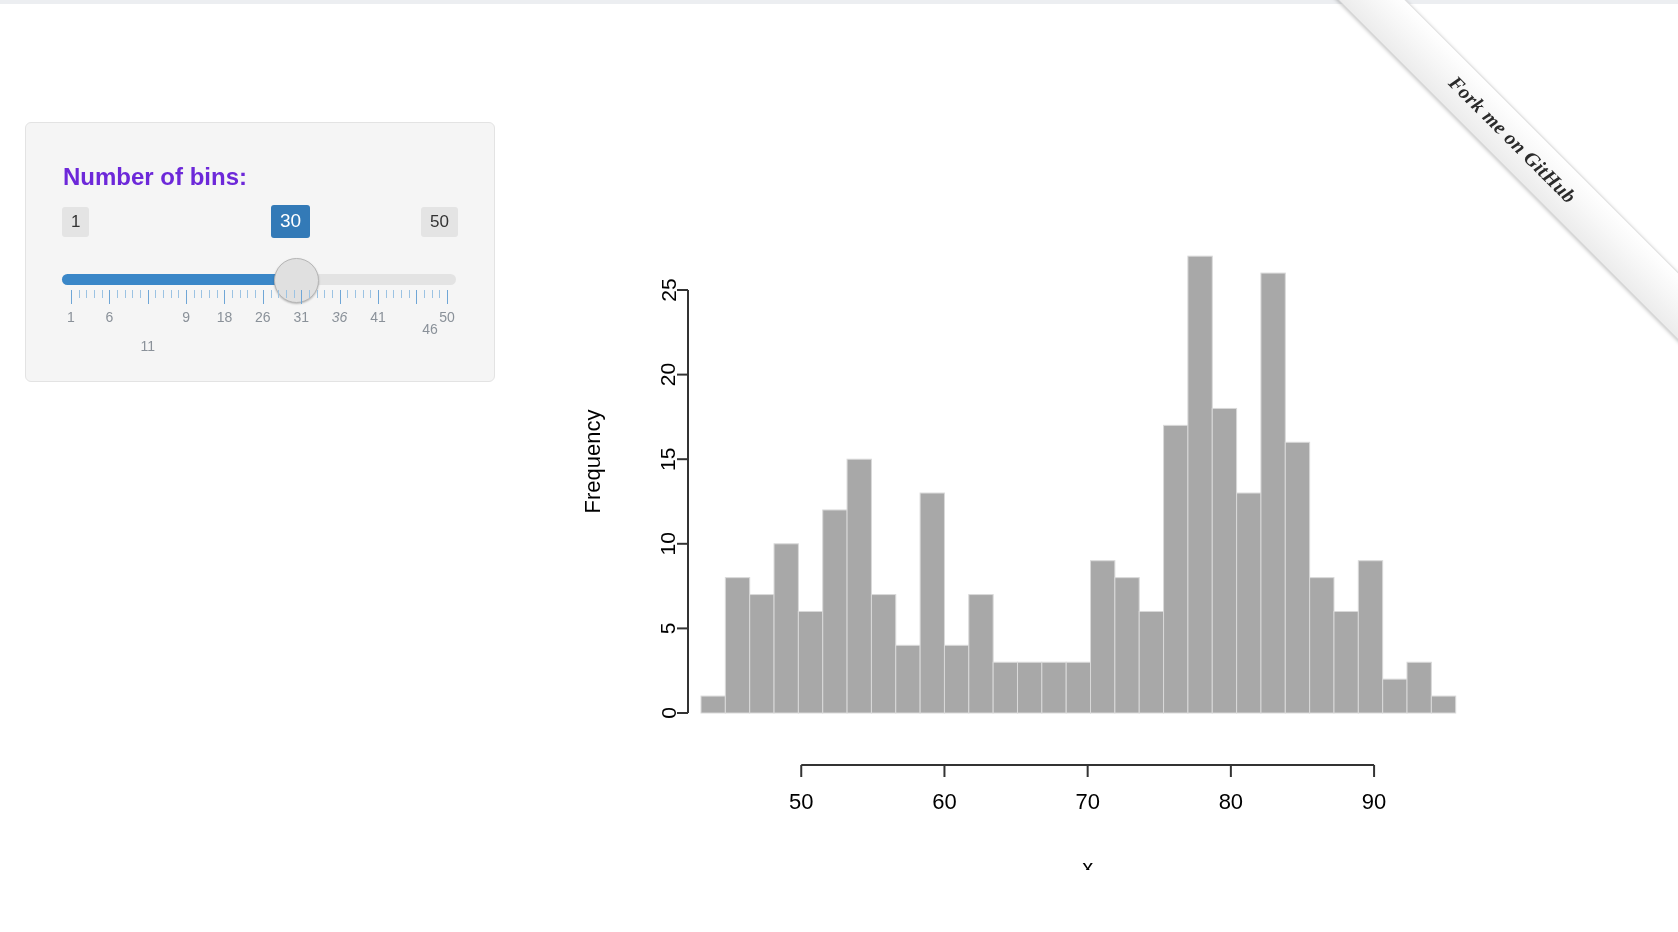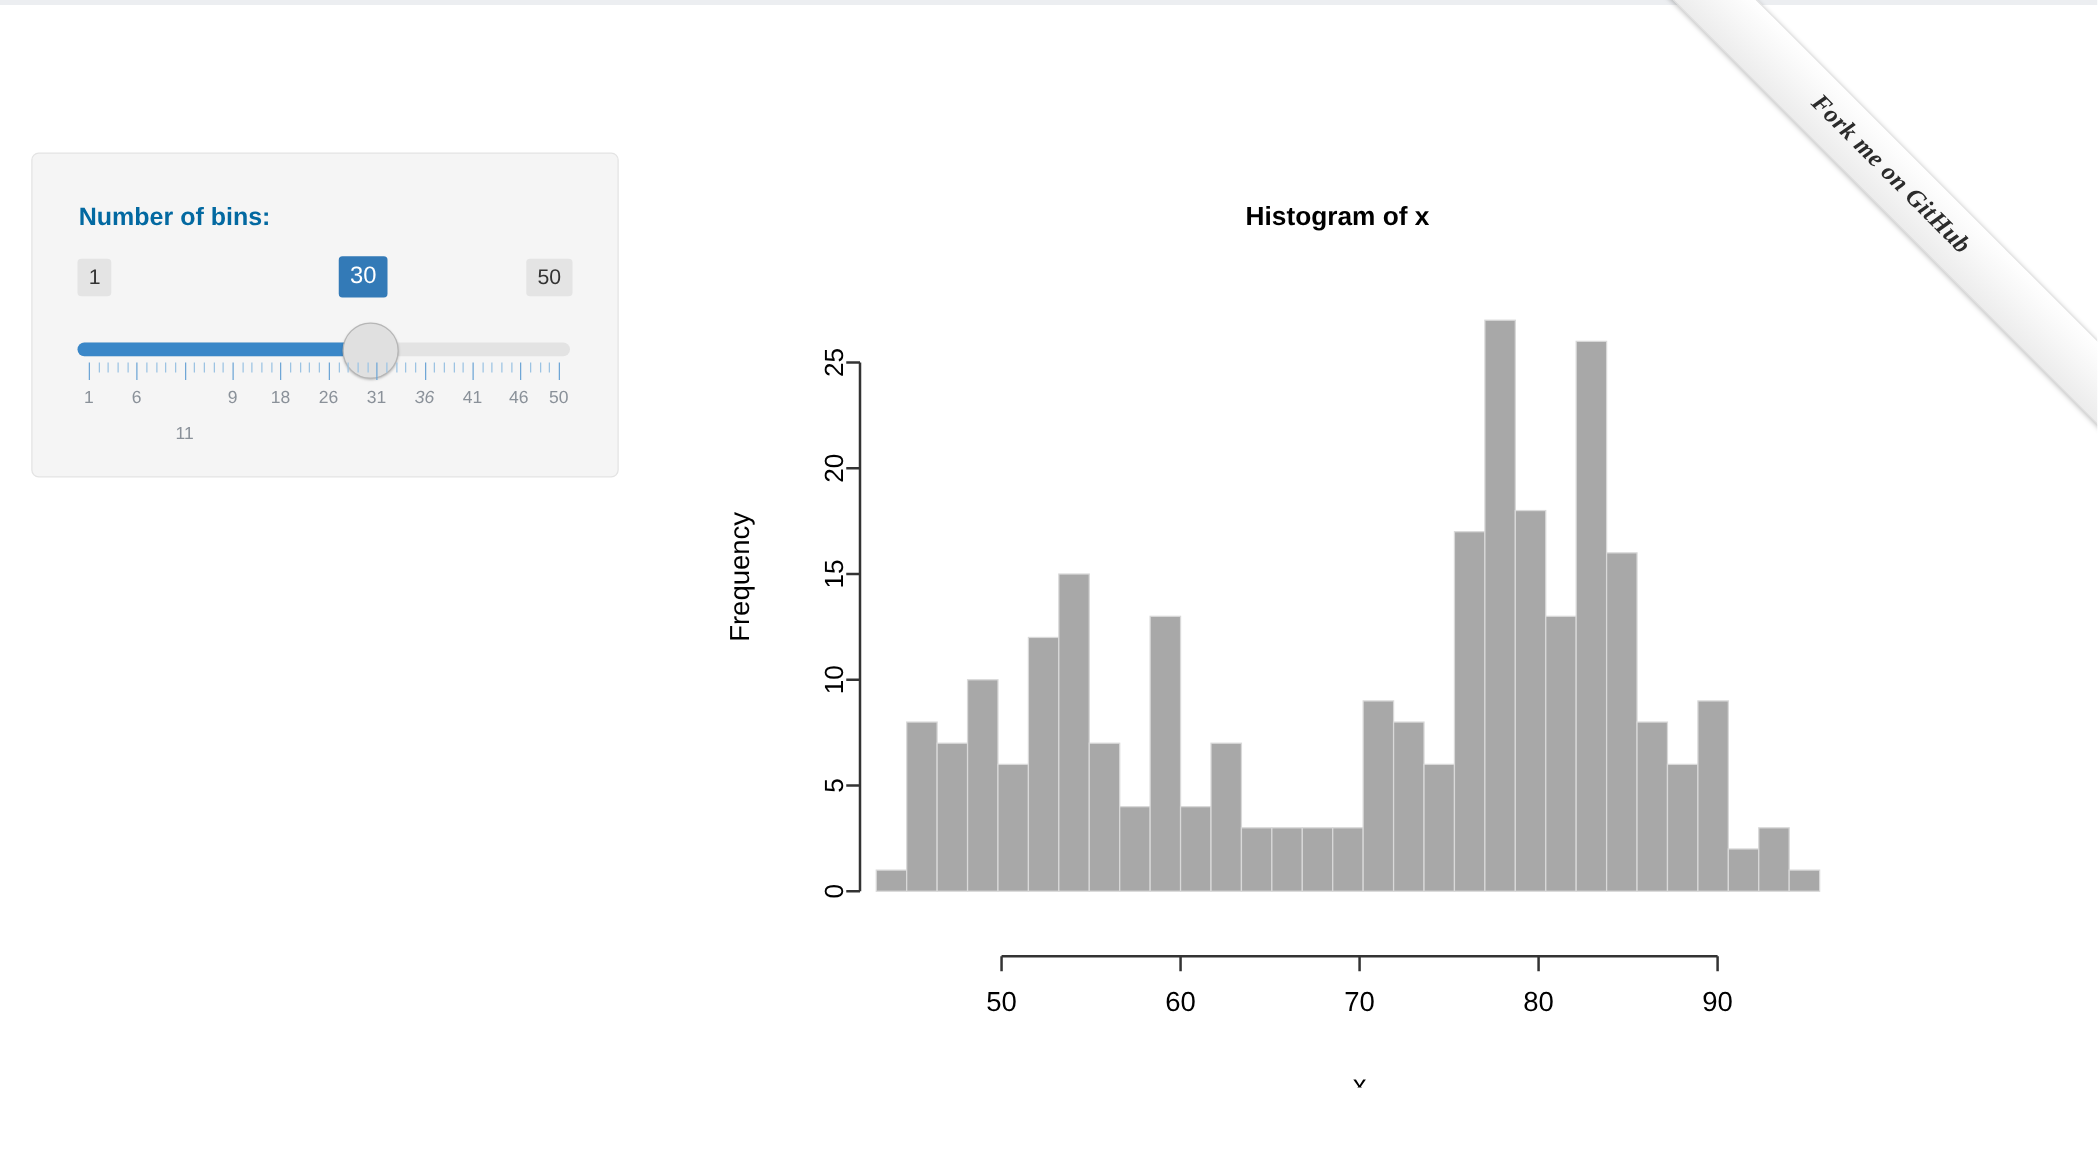--- a/index.html
+++ b/index.html
@@ -71,23 +71,23 @@
     position: absolute;
     left: 25px; top: 122px;
     width: 470px; height: 260px;
     background: #f5f5f5;
     border: 1px solid #e3e3e3;
     border-radius: 6px;
   }
   .panel-label {
     position: absolute;
     left: 37px; top: 40px;
-    font-size: 20px;
+    font-size: 24px;
     font-weight: bold;
-    color: #0369a1;
+    color: #6d28d9;
     white-space: nowrap;
   }
 
   
   .pill {
     position: absolute;
     top: 84px;
     background: #e4e4e4;
     border-radius: 3px;
     color: #333333;
@@ -264,27 +264,26 @@
     <div class="tick-labels" id="slider-tick-labels">
         <div class="tick-label" style="left: 9px;">1</div>
         <div class="tick-label" style="left: 47.37px;">6</div>
         <div class="tick-label" style="left: 85.73px; margin-top: 29px;">11</div>
         <div class="tick-label" style="left: 124.1px;">9</div>
         <div class="tick-label" style="left: 162.47px;">18</div>
         <div class="tick-label" style="left: 200.84px;">26</div>
         <div class="tick-label" style="left: 239.2px;">31</div>
         <div class="tick-label" style="left: 277.57px; font-style: italic;">36</div>
         <div class="tick-label" style="left: 315.94px;">41</div>
-        <div class="tick-label" style="left: 353px;">46</div>
+        <div class="tick-label" style="left: 368px; margin-top: 12px;">46</div>
         <div class="tick-label" style="left: 385px;">50</div>
       </div>
   </div>
 
   <div class="plot">
-    <div class="plot-title">Histogram of x</div>
     <svg class="plot-svg" id="chart-svg" width="1060" height="730">
         <g>
           <rect x="161.00" y="556.08" width="24.35" height="16.92" fill="#a8a8a8" stroke="#d9d9d9" stroke-width="1"></rect>
           <rect x="185.35" y="437.64" width="24.35" height="135.36" fill="#a8a8a8" stroke="#d9d9d9" stroke-width="1"></rect>
           <rect x="209.69" y="454.56" width="24.35" height="118.44" fill="#a8a8a8" stroke="#d9d9d9" stroke-width="1"></rect>
           <rect x="234.04" y="403.80" width="24.35" height="169.20" fill="#a8a8a8" stroke="#d9d9d9" stroke-width="1"></rect>
           <rect x="258.38" y="471.48" width="24.35" height="101.52" fill="#a8a8a8" stroke="#d9d9d9" stroke-width="1"></rect>
           <rect x="282.73" y="369.96" width="24.35" height="203.04" fill="#a8a8a8" stroke="#d9d9d9" stroke-width="1"></rect>
           <rect x="307.07" y="319.20" width="24.35" height="253.80" fill="#a8a8a8" stroke="#d9d9d9" stroke-width="1"></rect>
           <rect x="331.42" y="454.56" width="24.35" height="118.44" fill="#a8a8a8" stroke="#d9d9d9" stroke-width="1"></rect>

